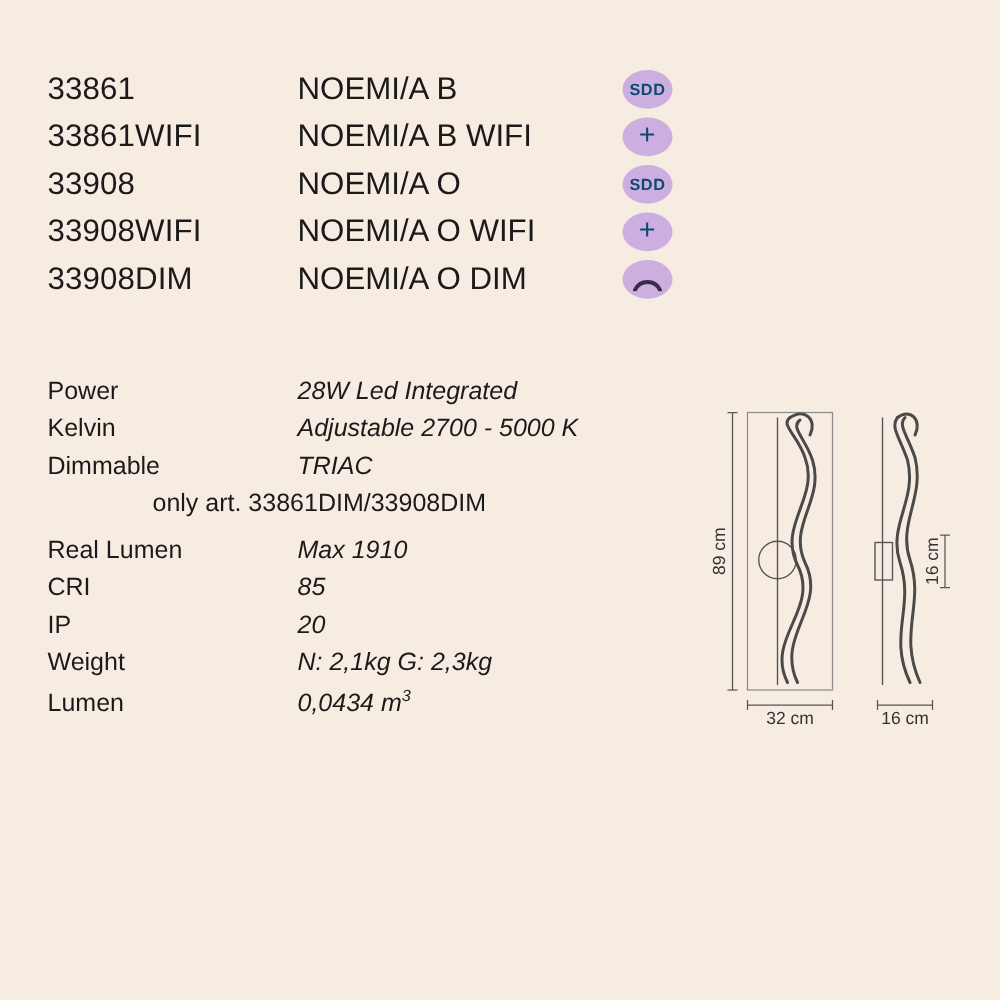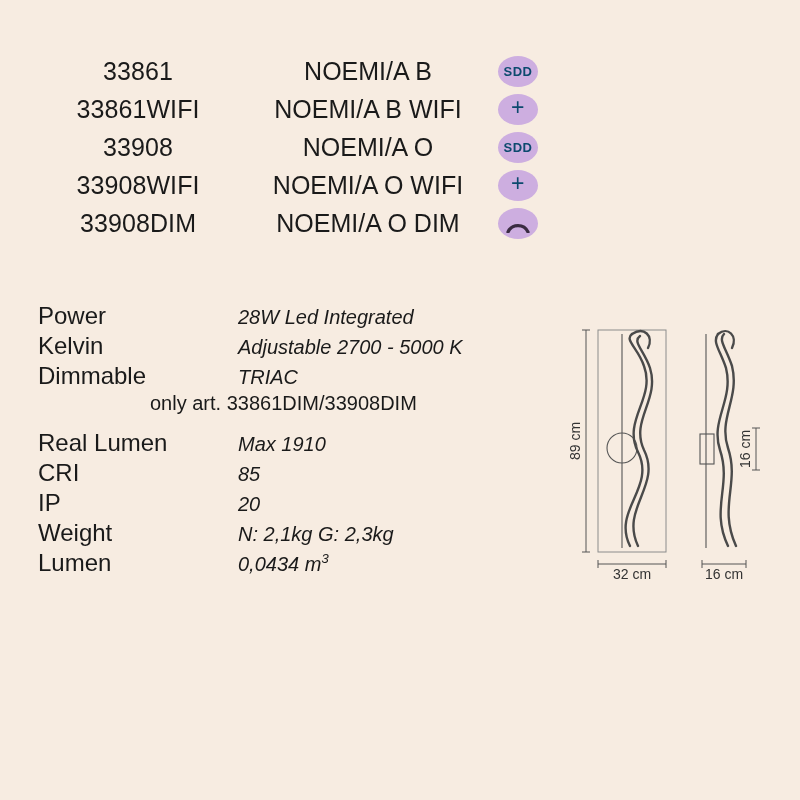--- a/index.html
+++ b/index.html
@@ -20,21 +20,20 @@
   .codes {
     position: absolute;
     left: 38px;
     top: 52px;
     width: 520px;
   }
   .code-row {
     display: flex;
     align-items: center;
     height: 38px;
-    text-align: center;
   }
   .code-num {
     width: 200px;
     font-size: 25px;
     letter-spacing: 0.1px;
     white-space: nowrap;
   }
   .code-name {
     width: 260px;
     font-size: 25px;
@@ -70,29 +69,29 @@
     top: 302px;
     width: 520px;
   }
   .spec-row {
     display: flex;
     align-items: baseline;
     min-height: 30px;
   }
   .spec-label {
     width: 200px;
-    font-size: 24px;
+    font-size: 20px;
   }
   .spec-value {
     font-size: 20px;
     white-space: nowrap;
     font-style: italic;
   }
   .spec-sub {
-    margin-left: 112px;
+    margin-left: 84px;
     font-size: 20px;
   }
   .spacer-row { height: 14px; }
   sup { font-size: 0.65em; vertical-align: super; }
 
   
   .drawings {
     position: absolute;
     left: 560px;
     top: 320px;

